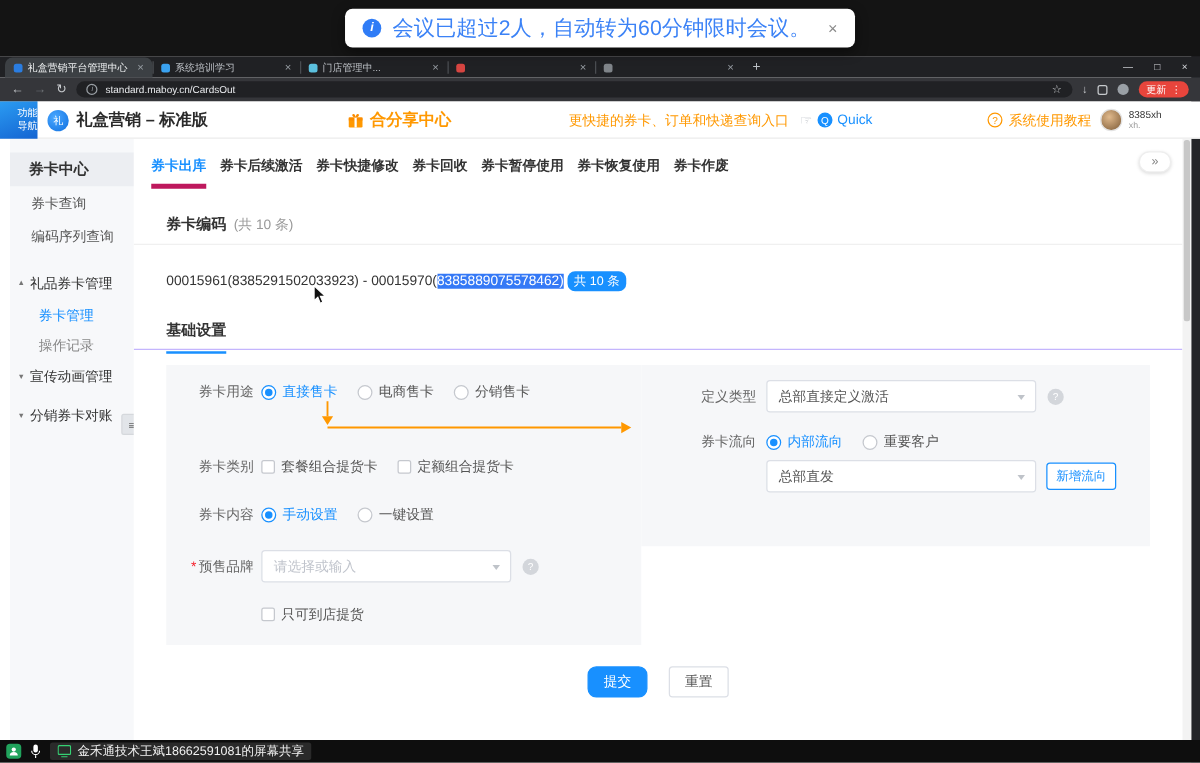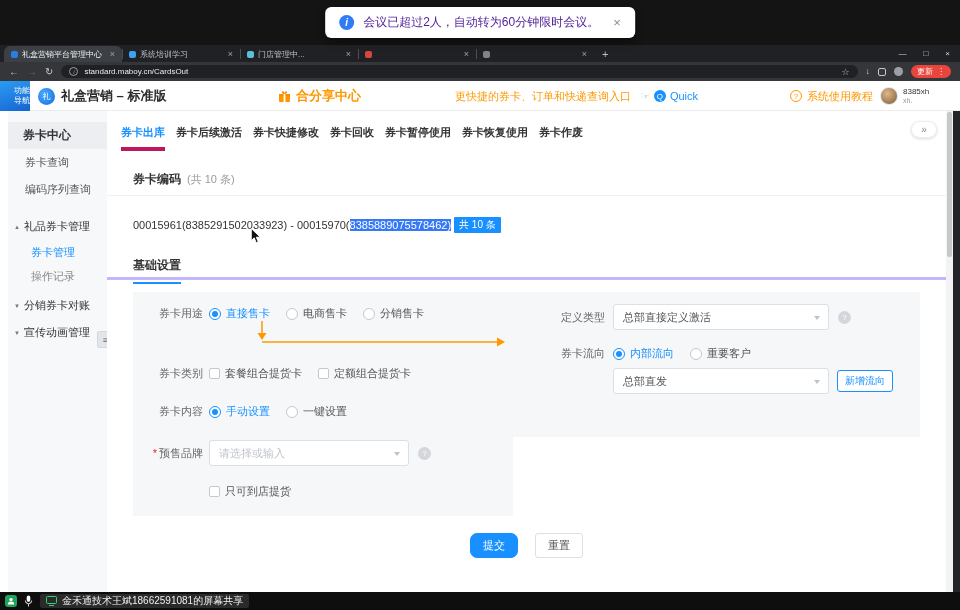--- a/index.html
+++ b/index.html
@@ -4,21 +4,21 @@
 <style>
   * { margin:0; padding:0; box-sizing:border-box; }
   html,body { background:#000; }
   body { font-family:"Liberation Sans","DejaVu Sans",sans-serif; }
   .screen { position:relative; width:960px; height:610px; background:#fff; overflow:hidden; }
 
   
   .meet-bar { position:absolute; top:0; left:0; width:100%; height:45px; background:#141414; z-index:30; }
   .toast { position:absolute; left:50%; top:7px; transform:translateX(-50%); height:31px; background:#fff; border-radius:6px; display:flex; align-items:center; gap:9px; padding:0 14px; box-shadow:0 3px 10px rgba(0,0,0,.45); }
   .toast-info { width:15px; height:15px; border-radius:50%; background:#2f7cf6; color:#fff; font-size:10px; font-style:italic; font-weight:bold; display:flex; align-items:center; justify-content:center; flex:none; }
-  .toast-text { font-size:12px; color:#4c1d95; white-space:nowrap; }
+  .toast-text { font-size:17px; color:#3b82f6; white-space:nowrap; }
   .toast-close { color:#8a8a8a; font-size:13px; margin-left:5px; cursor:pointer; }
 
   
   .tabstrip { position:absolute; top:45px; left:0; width:100%; height:17px; background:#202124; display:flex; align-items:flex-end; padding-left:4px; z-index:20; }
   .tab { position:relative; height:16px; display:flex; align-items:center; gap:4px; padding:0 7px; width:118px; border-radius:6px 6px 0 0; font-size:8px; color:#bdc1c6; flex:none; }
   .tab.active { background:#3c4044; color:#f1f3f4; }
   .tab + .tab::before { content:""; position:absolute; left:0; top:3px; bottom:3px; width:1px; background:#4a4d51; }
   .favicon { width:7px; height:7px; border-radius:2px; flex:none; }
   .tab-label { flex:1; overflow:hidden; white-space:nowrap; }
   .tab-close { color:#9aa0a6; font-size:9px; flex:none; }
@@ -74,22 +74,22 @@
   .main { position:absolute; top:111px; left:107px; width:839px; height:481px; background:#fff; overflow:hidden; z-index:5; }
   .page-tabs { position:absolute; top:14px; left:14px; height:26px; display:flex; align-items:flex-start; gap:11px; }
   .ptab { font-size:11px; font-weight:600; color:#333; padding-bottom:7px; white-space:nowrap; cursor:pointer; }
   .ptab.active { color:#1890ff; border-bottom:4px solid #be185d; }
   .more-btn { position:absolute; top:10px; right:9px; width:26px; height:17px; background:#fff; border:1px solid #eee; border-radius:9px; box-shadow:0 1px 3px rgba(0,0,0,.15); display:flex; align-items:center; justify-content:center; font-size:10px; color:#888; }
   .codes-header { position:absolute; top:53px; left:0; right:0; height:32px; border-bottom:1px solid #f0f0f0; display:flex; align-items:center; padding-left:26px; gap:6px; }
   .codes-title { font-size:12px; font-weight:bold; color:#333; }
   .codes-count { font-size:11px; color:#999; }
   .codes-line { position:absolute; top:106px; left:26px; font-size:11px; color:#333; display:flex; align-items:center; white-space:pre; }
   .sel-run { background:#3579f6; color:#fff; }
-  .count-badge { background:#1890ff; color:#fff; font-size:10px; padding:1px 5px; margin-left:3px; border-radius:1px; }
-  .settings-header { position:absolute; top:144px; left:0; right:0; height:25px; border-bottom:3px solid #c4b5fd; padding-left:26px; }
+  .count-badge { background:#1890ff; color:#fff; font-size:10px; padding:1px 5px; margin-left:3px; border-radius:6px; }
+  .settings-header { position:absolute; top:144px; left:0; right:0; height:25px; border-bottom:1px solid #c4b5fd; padding-left:26px; }
   .settings-title { display:inline-block; font-size:12px; font-weight:bold; color:#333; padding-bottom:8px; border-bottom:2px solid #1890ff; }
 
   .panel-left { position:absolute; left:26px; top:181px; width:380px; height:224px; background:#f6f7f9; }
   .panel-right { position:absolute; left:406px; top:181px; width:407px; height:145px; background:#f6f7f9; }
   .frow { position:absolute; display:flex; align-items:center; }
   .flabel { width:62px; text-align:right; font-size:11px; color:#666; flex:none; margin-right:6px; white-space:nowrap; }
   .panel-right .flabel { width:48px; margin-right:8px; }
   .req { color:#f5222d; margin-right:2px; }
   .pl-r1 { left:8px; top:14px; } .pl-r2 { left:8px; top:74px; } .pl-r3 { left:8px; top:112px; }
   .pl-r4 { left:8px; top:148px; } .pl-r5 { left:8px; top:192px; }
@@ -227,27 +227,27 @@
   <div class="sidebar">
     <div class="side-title">券卡中心</div>
     <div class="side-item">券卡查询</div>
     <div class="side-item">编码序列查询</div>
     <div class="side-group first">
       <span class="side-caret">▲</span>
       <span>礼品券卡管理</span>
     </div>
     <div class="side-child active">券卡管理</div>
     <div class="side-child">操作记录</div>
+    <div class="side-group">
+      <span class="side-caret">▼</span>
+      <span>宣传动画管理</span>
+    </div>
     <div class="side-group gap">
       <span class="side-caret">▼</span>
       <span>分销券卡对账</span>
-    </div>
-    <div class="side-group">
-      <span class="side-caret">▼</span>
-      <span>宣传动画管理</span>
     </div>
     <div class="side-collapse">≡</div>
   </div>
 
   <div class="main">
 
     <div class="page-tabs">
       <div class="ptab active">券卡出库</div>
       <div class="ptab">券卡后续激活</div>
       <div class="ptab">券卡快捷修改</div>

